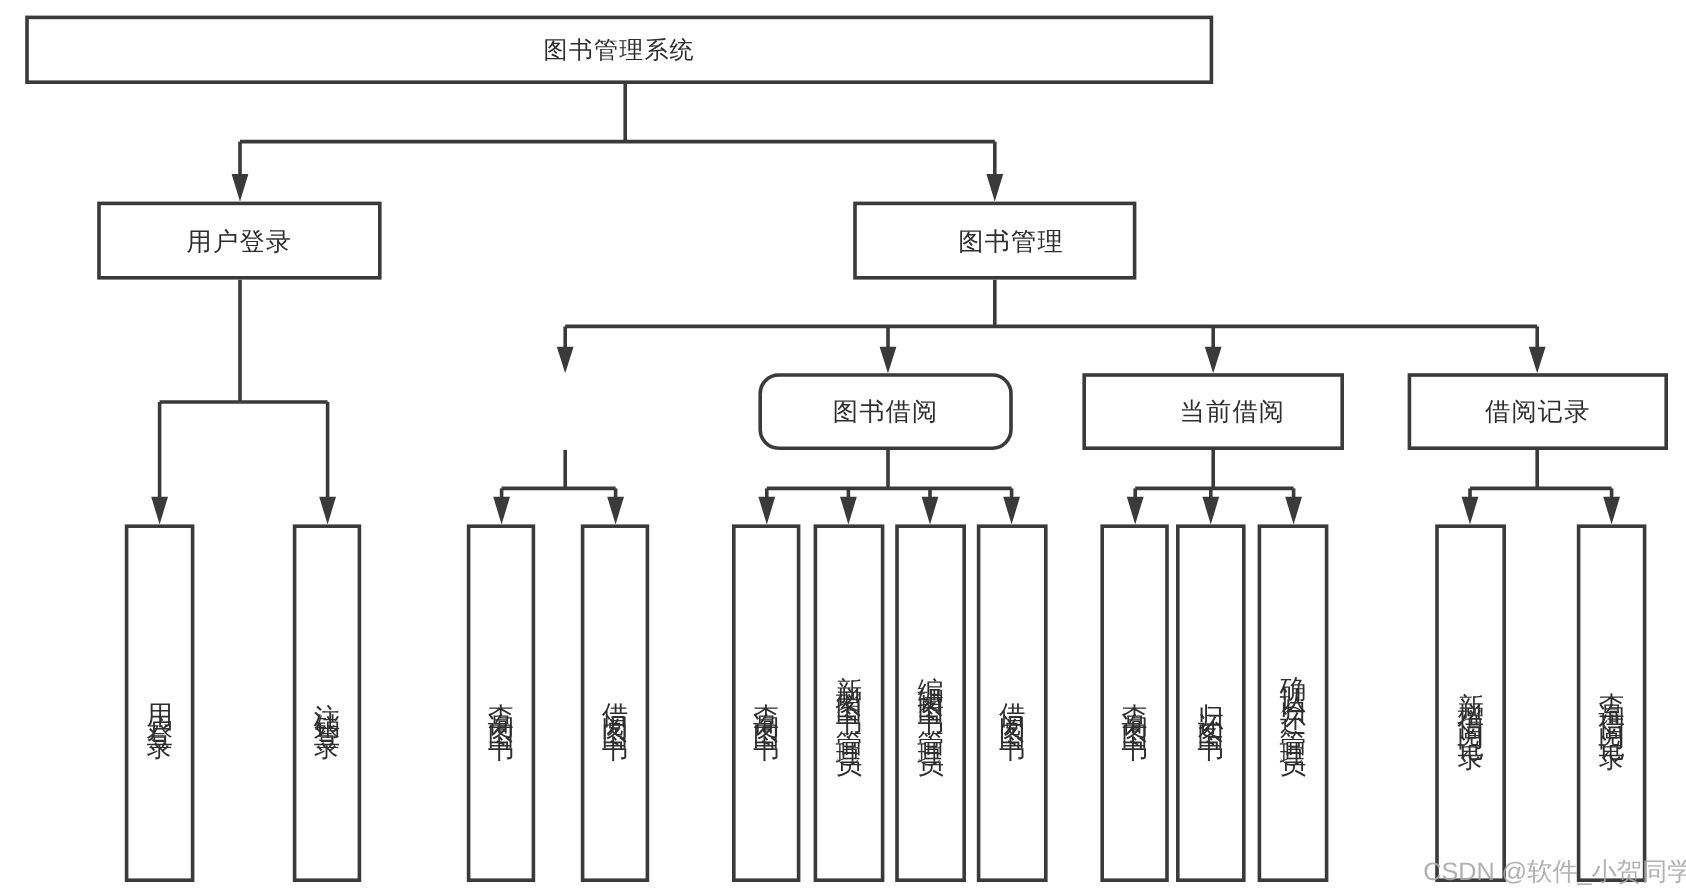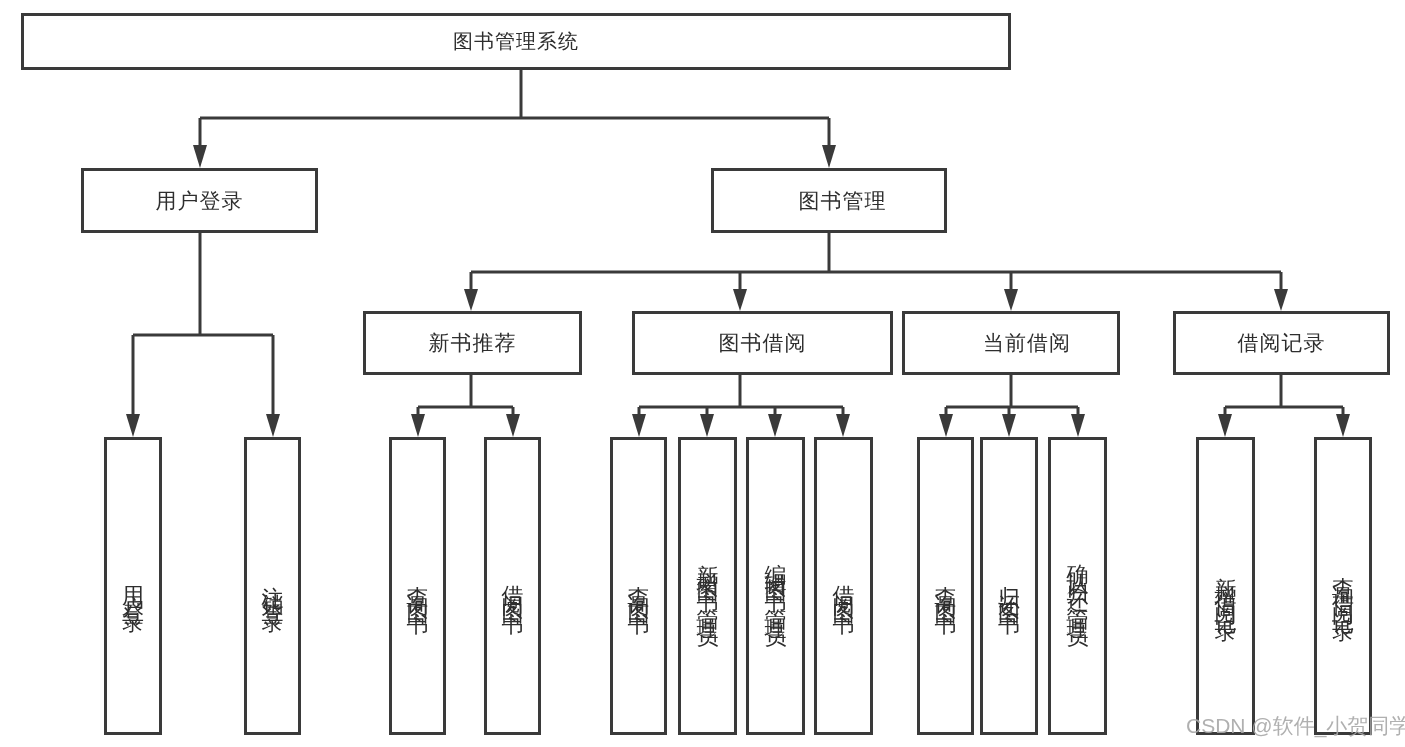--- a/index.html
+++ b/index.html
@@ -136,24 +136,21 @@
     <span>图书管理系统</span>
   </div>
 
   <div class="node h" style="left:81px; top:168px; width:237px; height:65px;">
     <span>用户登录</span>
   </div>
   <div class="node h" style="left:711px; top:168px; width:236px; height:65px;padding-left:27px;">
     <span>图书管理</span>
   </div>
 
-  <div class="node h" style="left:363px; top:311px; width:219px; height:64px;">
-    <span>新书推荐</span>
-  </div>
-  <div class="node h" style="left:632px; top:311px; width:261px; height:64px;">
+  <div class="node h" style="left:632px; top:311px; width:212px; height:64px;border-radius:17px;">
     <span>图书借阅</span>
   </div>
   <div class="node h" style="left:902px; top:311px; width:218px; height:64px;padding-left:32px;">
     <span>当前借阅</span>
   </div>
   <div class="node h" style="left:1173px; top:311px; width:217px; height:64px;">
     <span>借阅记录</span>
   </div>
 
   <div class="node v" style="left:104px; width:58px;">

